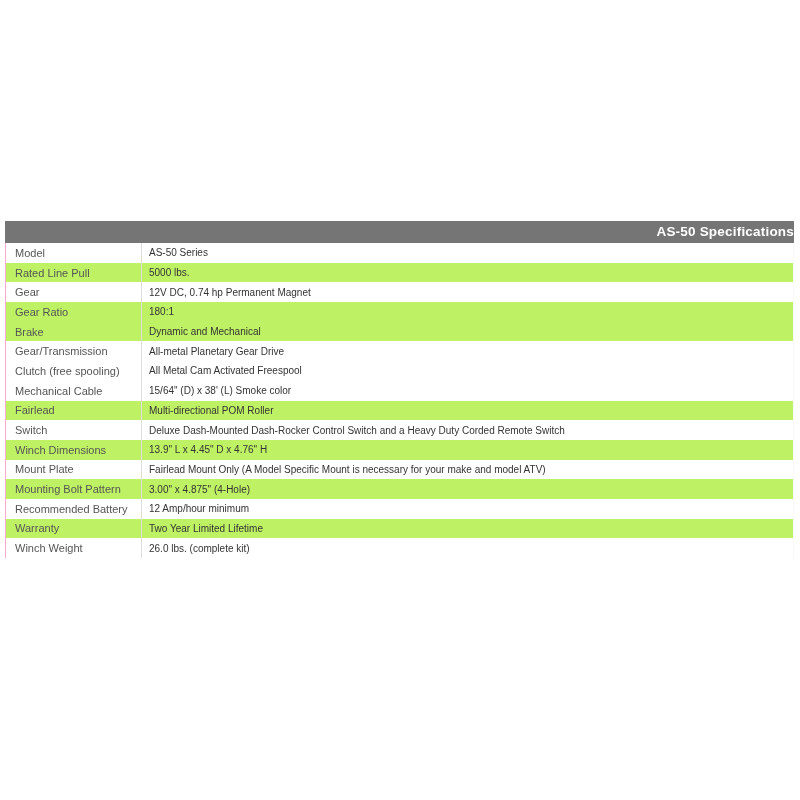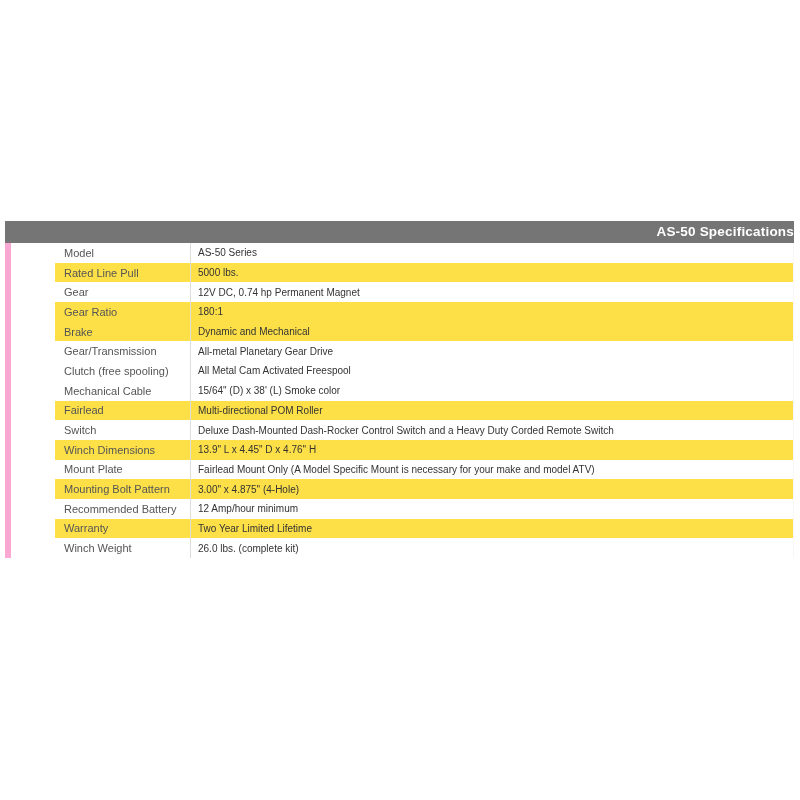--- a/index.html
+++ b/index.html
@@ -22,32 +22,31 @@
     height: 22px;
     line-height: 22px;
     background: #757575;
     color: #ffffff;
     font-size: 13.5px;
     font-weight: bold;
     text-align: right;
     letter-spacing: 0.2px;
   }
   .spec-body {
-    border-left: 6px solid #f9a8d4;
+    border-left: 1px solid #f9a8d4;
     border-right: 1px solid #f7f7f7;
-    padding-left: 44px;
   }
   .spec-row {
     display: flex;
     align-items: stretch;
     height: 19.7px;
     background: #ffffff;
   }
   .spec-row.alt {
-    background: #fde047;
+    background: #bef264;
   }
   .spec-label {
     box-sizing: border-box;
     width: 136px;
     padding-left: 9px;
     font-size: 11px;
     font-weight: 400;
     color: #555555;
     border-right: 1px solid #dddddd;
     display: flex;

